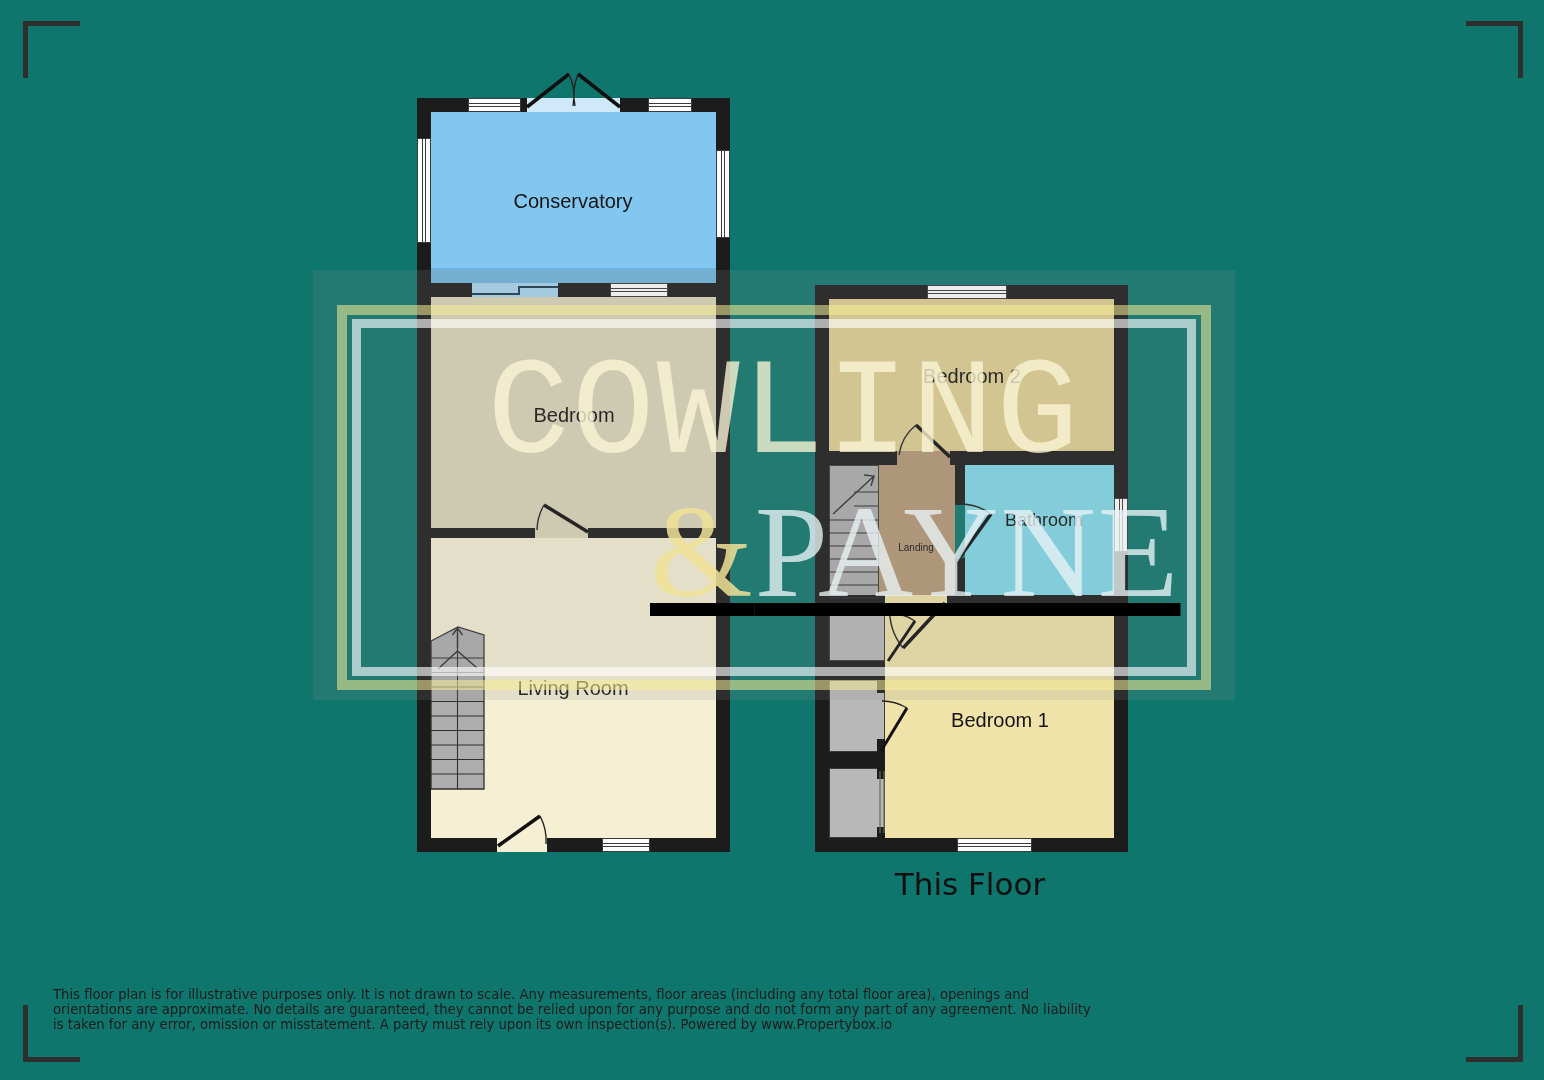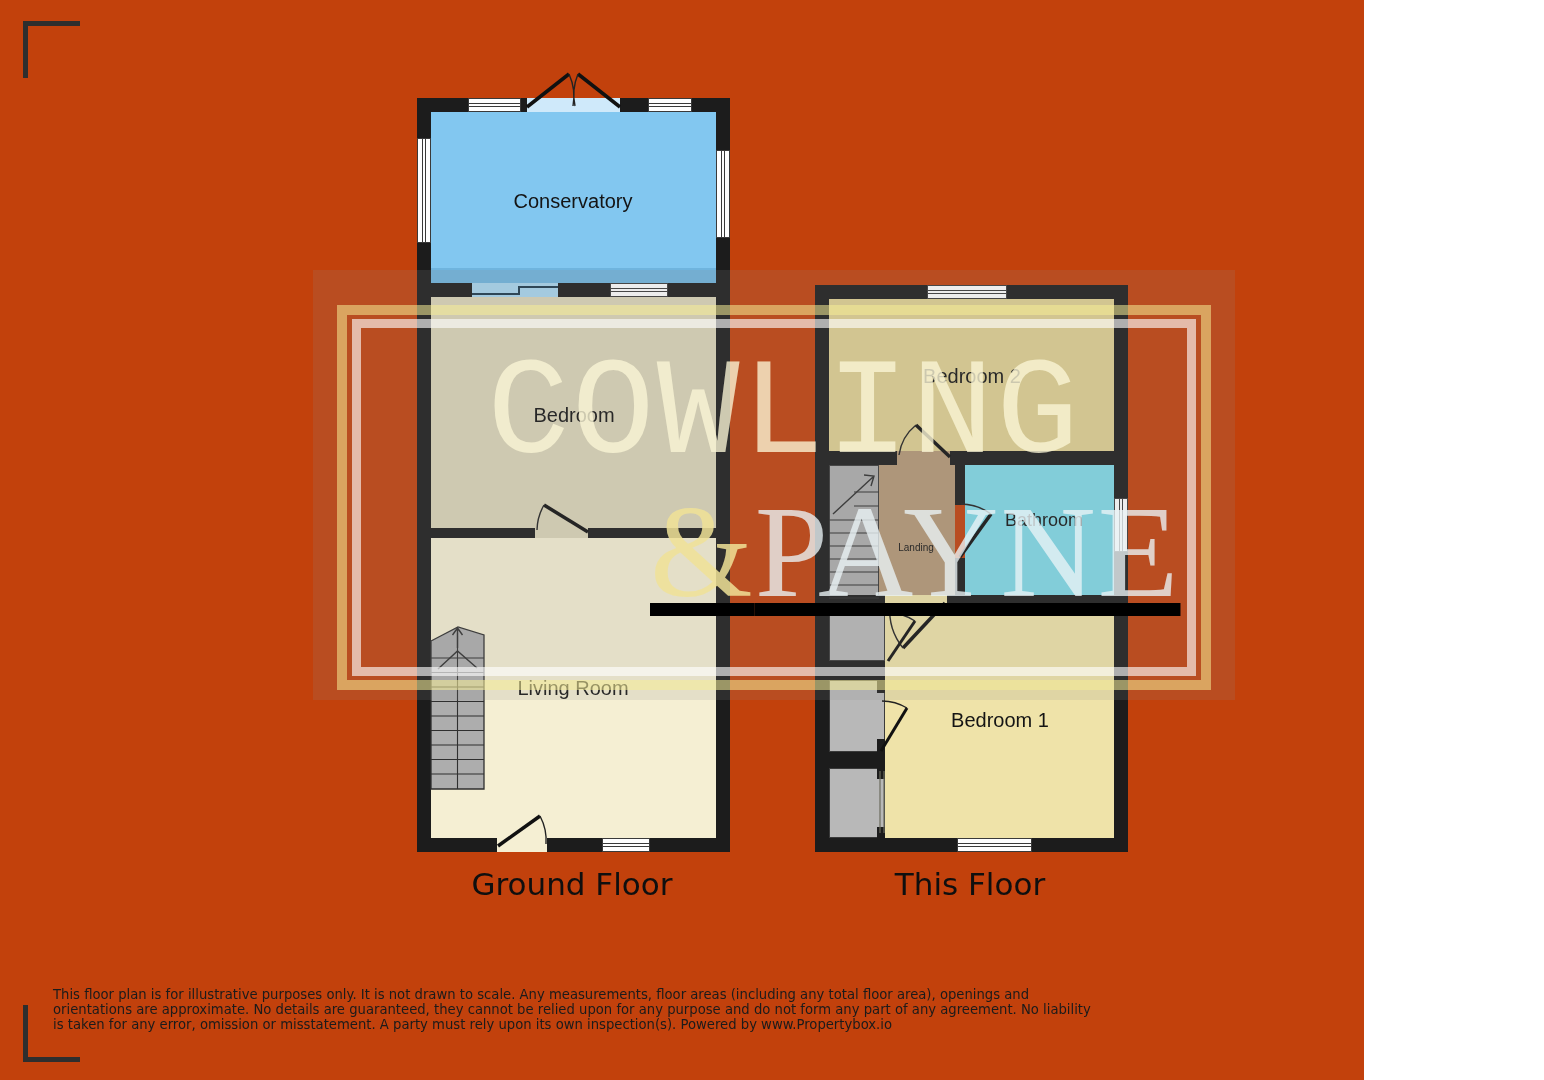--- a/index.html
+++ b/index.html
@@ -1,16 +1,16 @@
 <!DOCTYPE html>
 <html><head>
 <meta charset="utf-8">
 <style>
   html,body{margin:0;padding:0;background:#fff;}
-  .page{position:relative;width:1364px;height:1080px;background:#c2410c;overflow:hidden;
+  .page{position:relative;width:1544px;height:1080px;background:#0f766e;overflow:hidden;
         font-family:"Liberation Sans",sans-serif;}
 
   
   .bracket{position:absolute;width:52px;height:52px;z-index:6;}
   .bracket.tl{left:23px;top:21px;border-top:5px solid #2e2e2e;border-left:5px solid #2e2e2e;}
   .bracket.tr{left:1466px;top:21px;border-top:5px solid #2e2e2e;border-right:5px solid #2e2e2e;}
   .bracket.bl{left:23px;top:1005px;border-bottom:5px solid #2e2e2e;border-left:5px solid #2e2e2e;}
   .bracket.br{left:1466px;top:1005px;border-bottom:5px solid #2e2e2e;border-right:5px solid #2e2e2e;}
 
   .abs{position:absolute;}
@@ -170,18 +170,17 @@
   <div class="room-label" style="left:1000px;top:720px;">Bedroom 1</div>
 
   <div class="wm-band"></div>
   <div class="wm-gold"></div>
   <div class="wm-white"></div>
   <div class="wm-text wm-line1">COWLING</div>
   <div class="wm-text wm-line2">
     <span class="wm-amp">&amp;</span><span class="wm-payne">PAYNE</span>
   </div>
 
-  <div class="floor-title" style="left:572px;top:884px;">Ground Floor</div>
   <div class="floor-title" style="left:970px;top:884px;">This Floor</div>
 
   <div class="disclaimer">This floor plan is for illustrative purposes only. It is not drawn to scale. Any measurements, floor areas (including any total floor area), openings and orientations are approximate. No details are guaranteed, they cannot be relied upon for any purpose and do not form any part of any agreement. No liability is taken for any error, omission or misstatement. A party must rely upon its own inspection(s). Powered by www.Propertybox.io</div>
 
 </div>
 
 </body></html>

